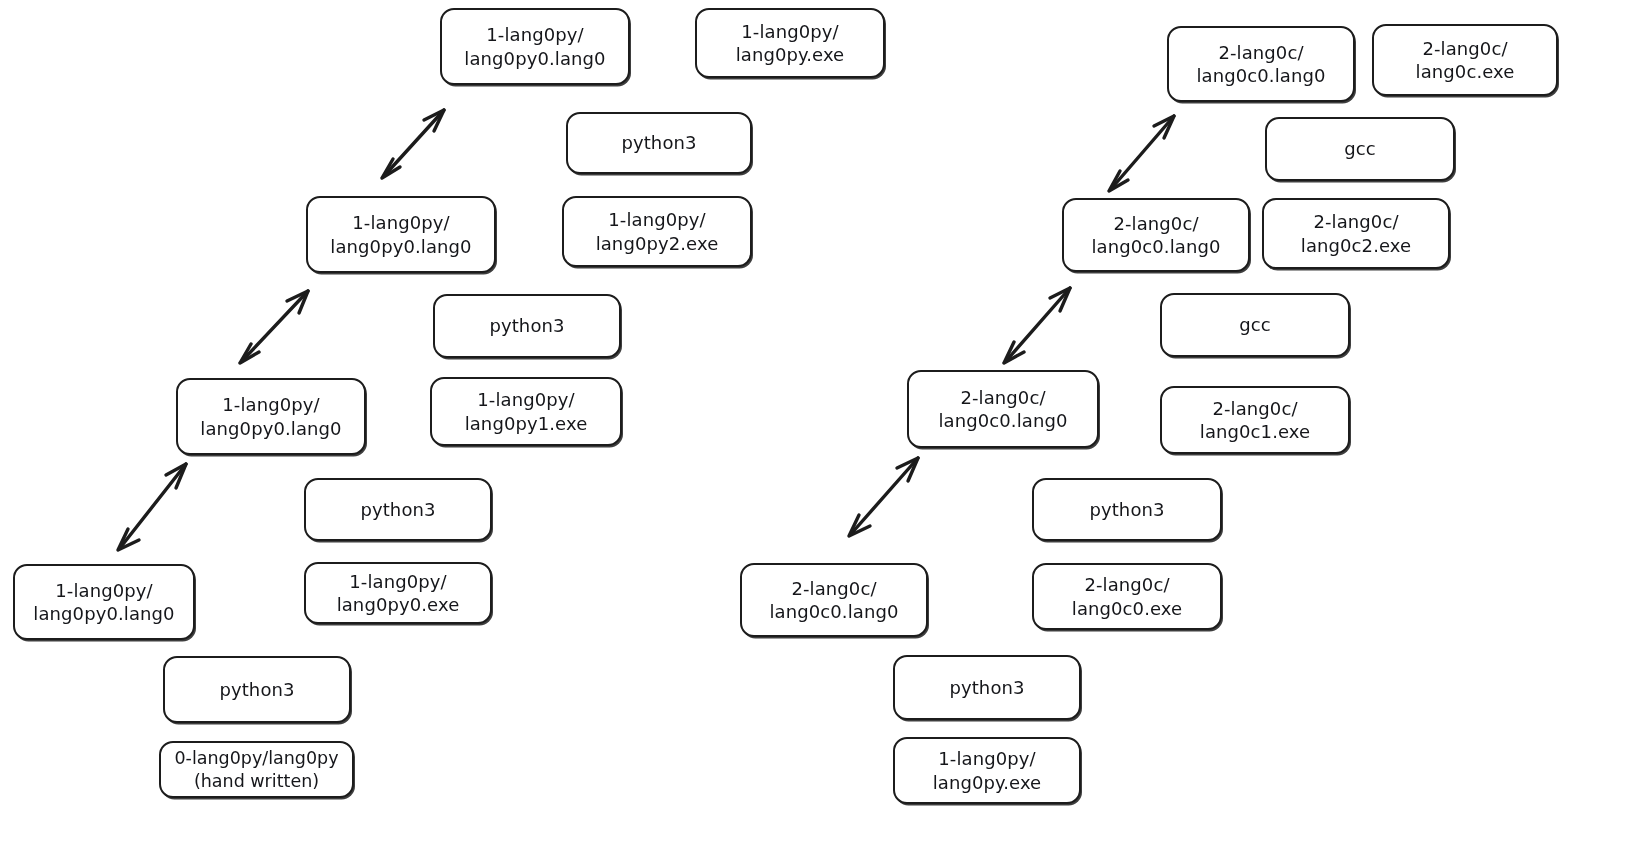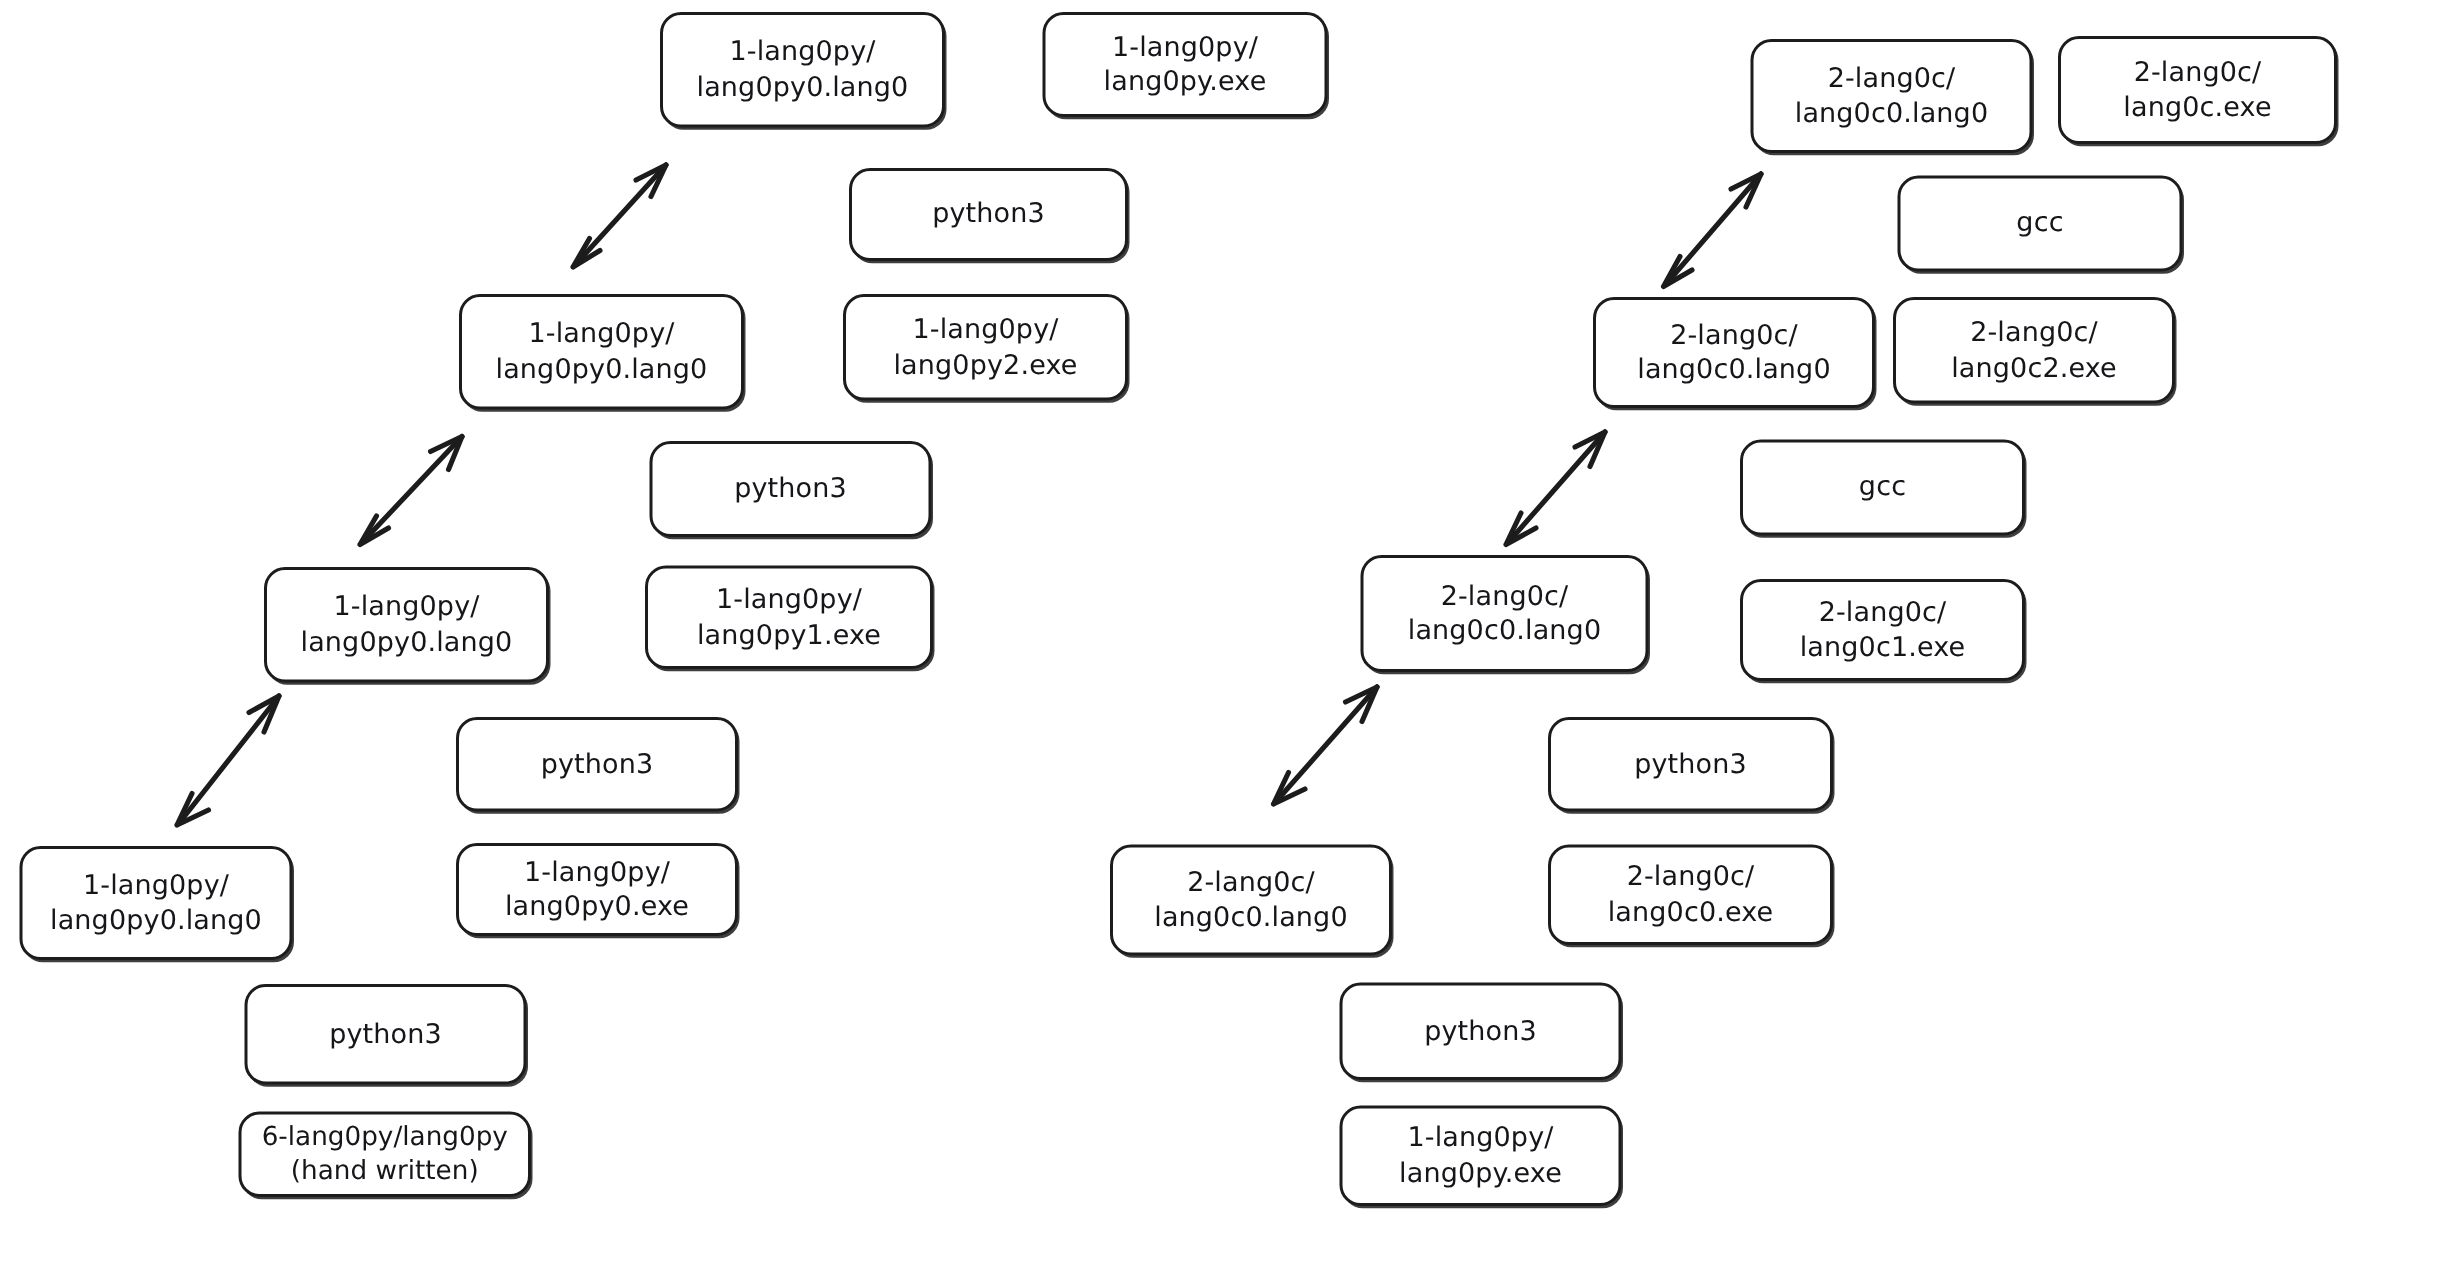--- a/index.html
+++ b/index.html
@@ -123,21 +123,21 @@
   <div class="node" style="left:13px; top:564px; width:182px; height:76px;">1-lang0py/
 lang0py0.lang0</div>
 
   <div class="node" style="left:304px; top:478px; width:188px; height:63px;">python3</div>
 
   <div class="node" style="left:304px; top:562px; width:188px; height:62px;">1-lang0py/
 lang0py0.exe</div>
 
   <div class="node" style="left:163px; top:656px; width:188px; height:67px;">python3</div>
 
-  <div class="node tight" style="left:159px; top:741px; width:195px; height:57px;">6-lang0py/lang0py
+  <div class="node tight" style="left:159px; top:741px; width:195px; height:57px;">0-lang0py/lang0py
 (hand written)</div>
 
   <div class="node" style="left:1167px; top:26px; width:188px; height:76px;">2-lang0c/
 lang0c0.lang0</div>
 
   <div class="node" style="left:1372px; top:24px; width:186px; height:72px;">2-lang0c/
 lang0c.exe</div>
 
   <div class="node" style="left:1062px; top:198px; width:188px; height:74px;">2-lang0c/
 lang0c0.lang0</div>

